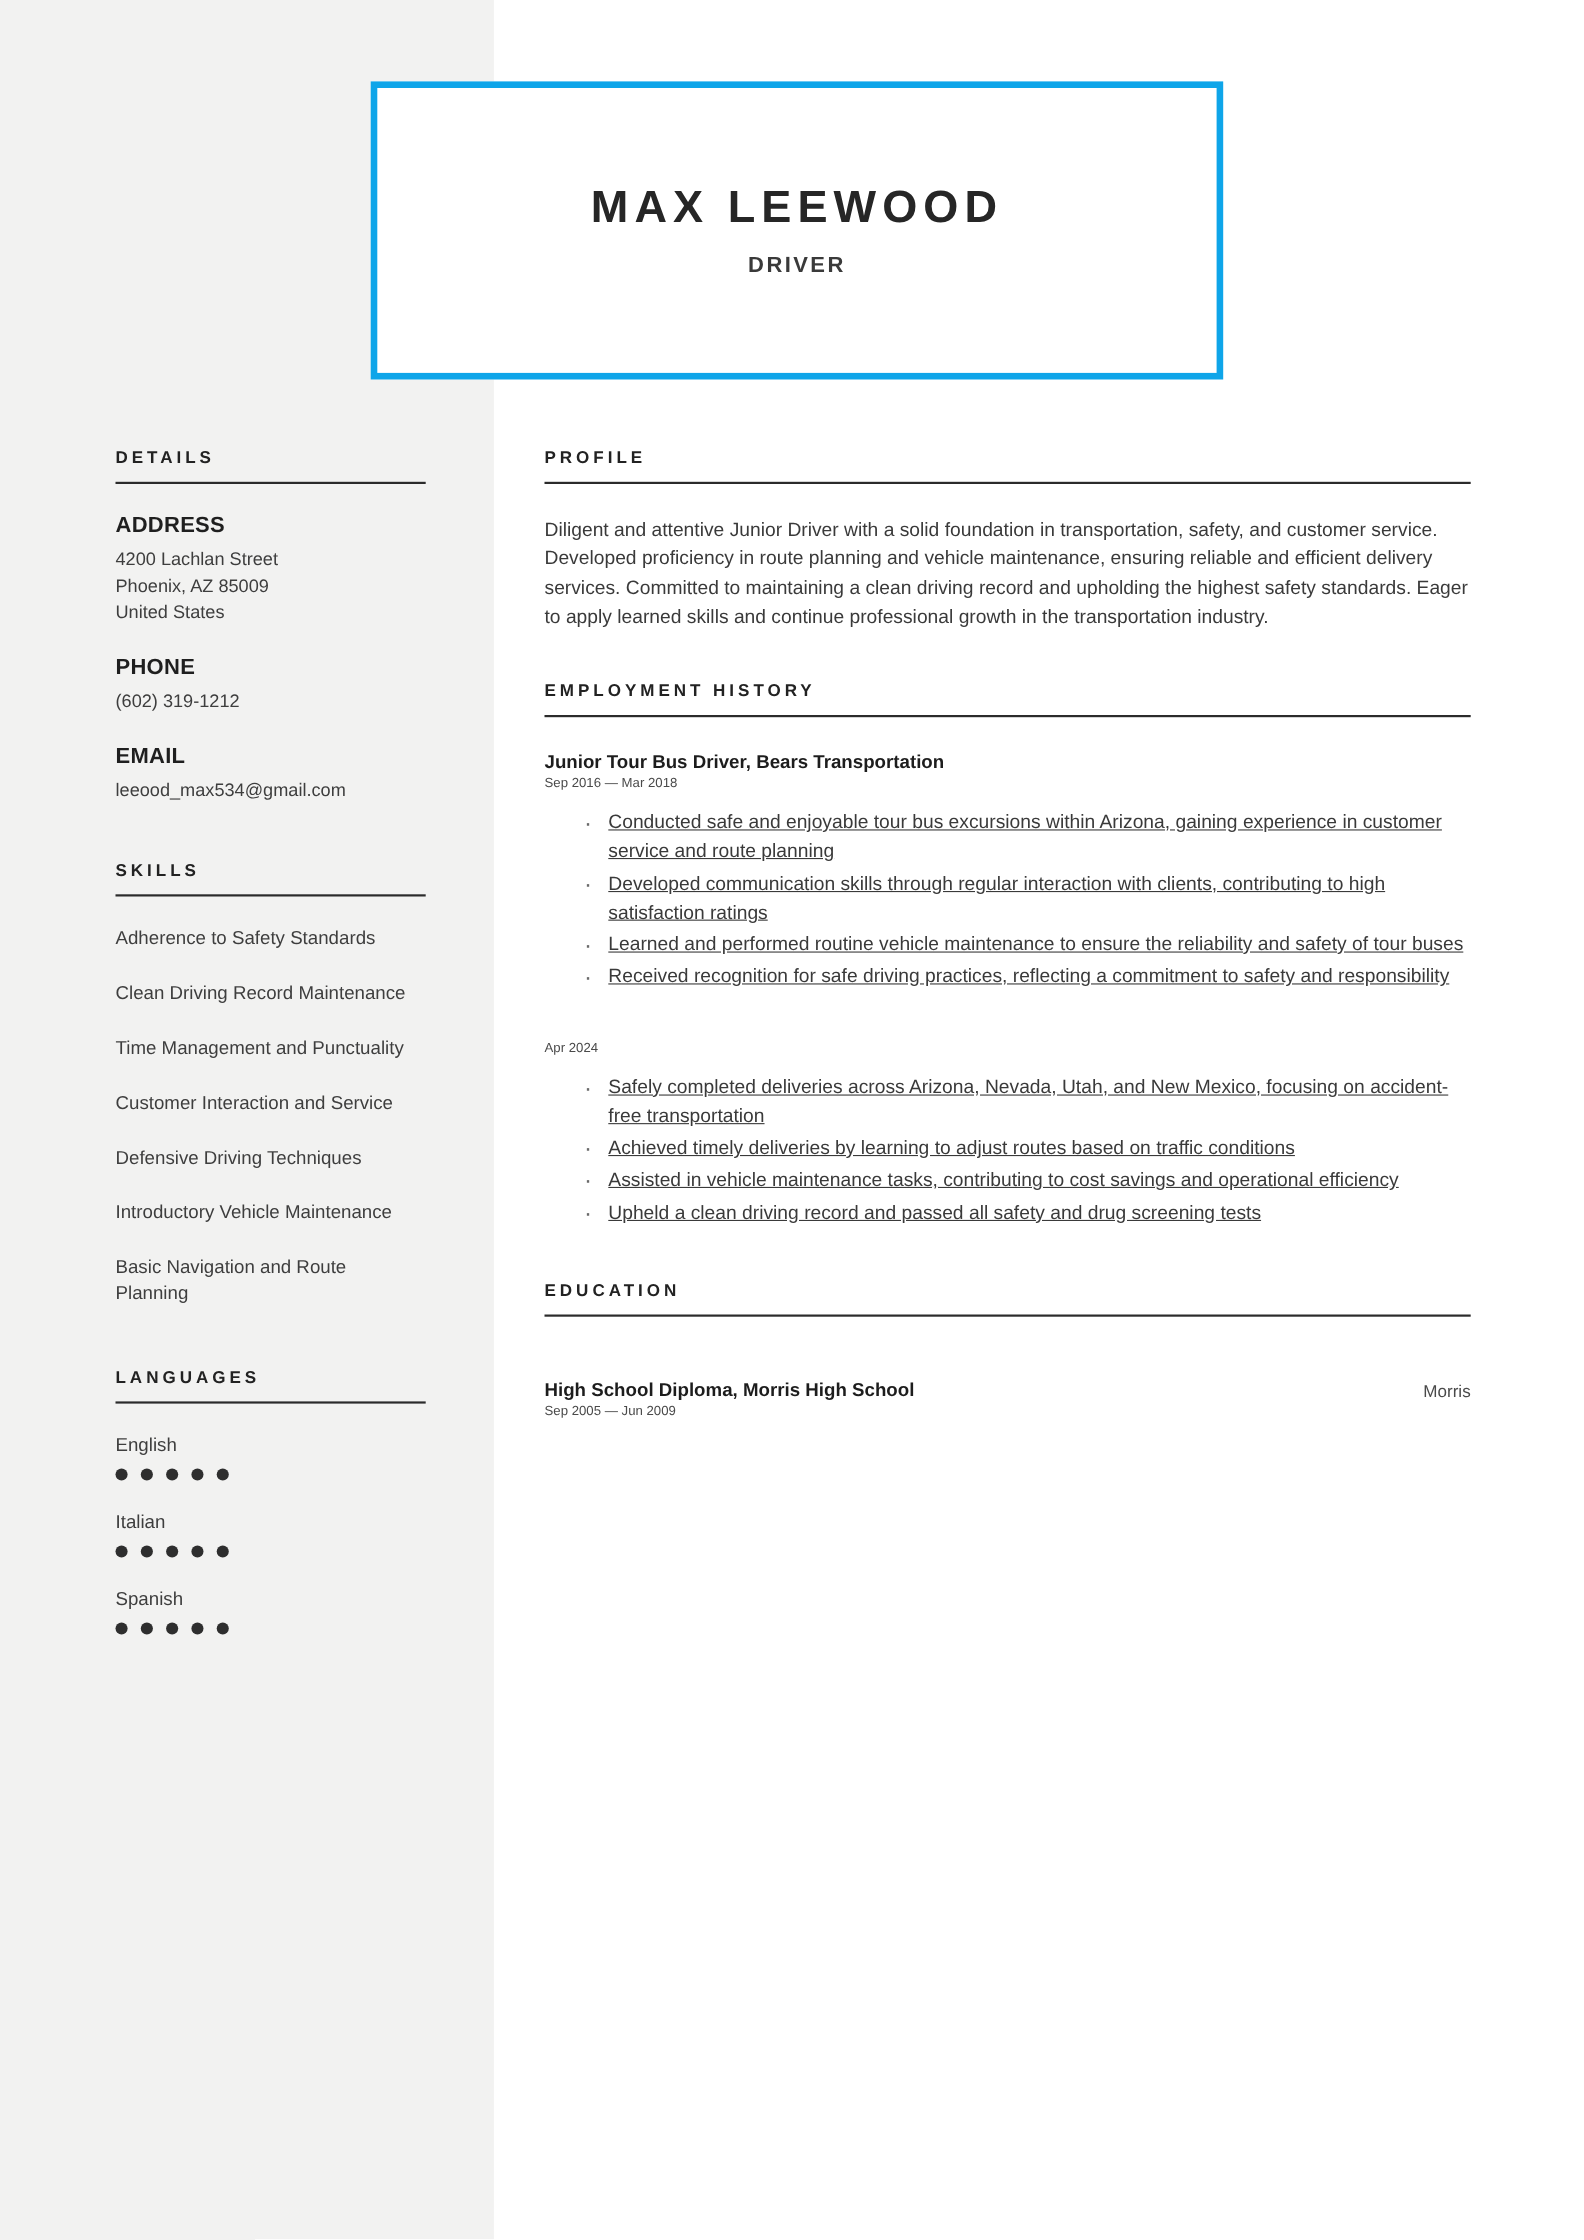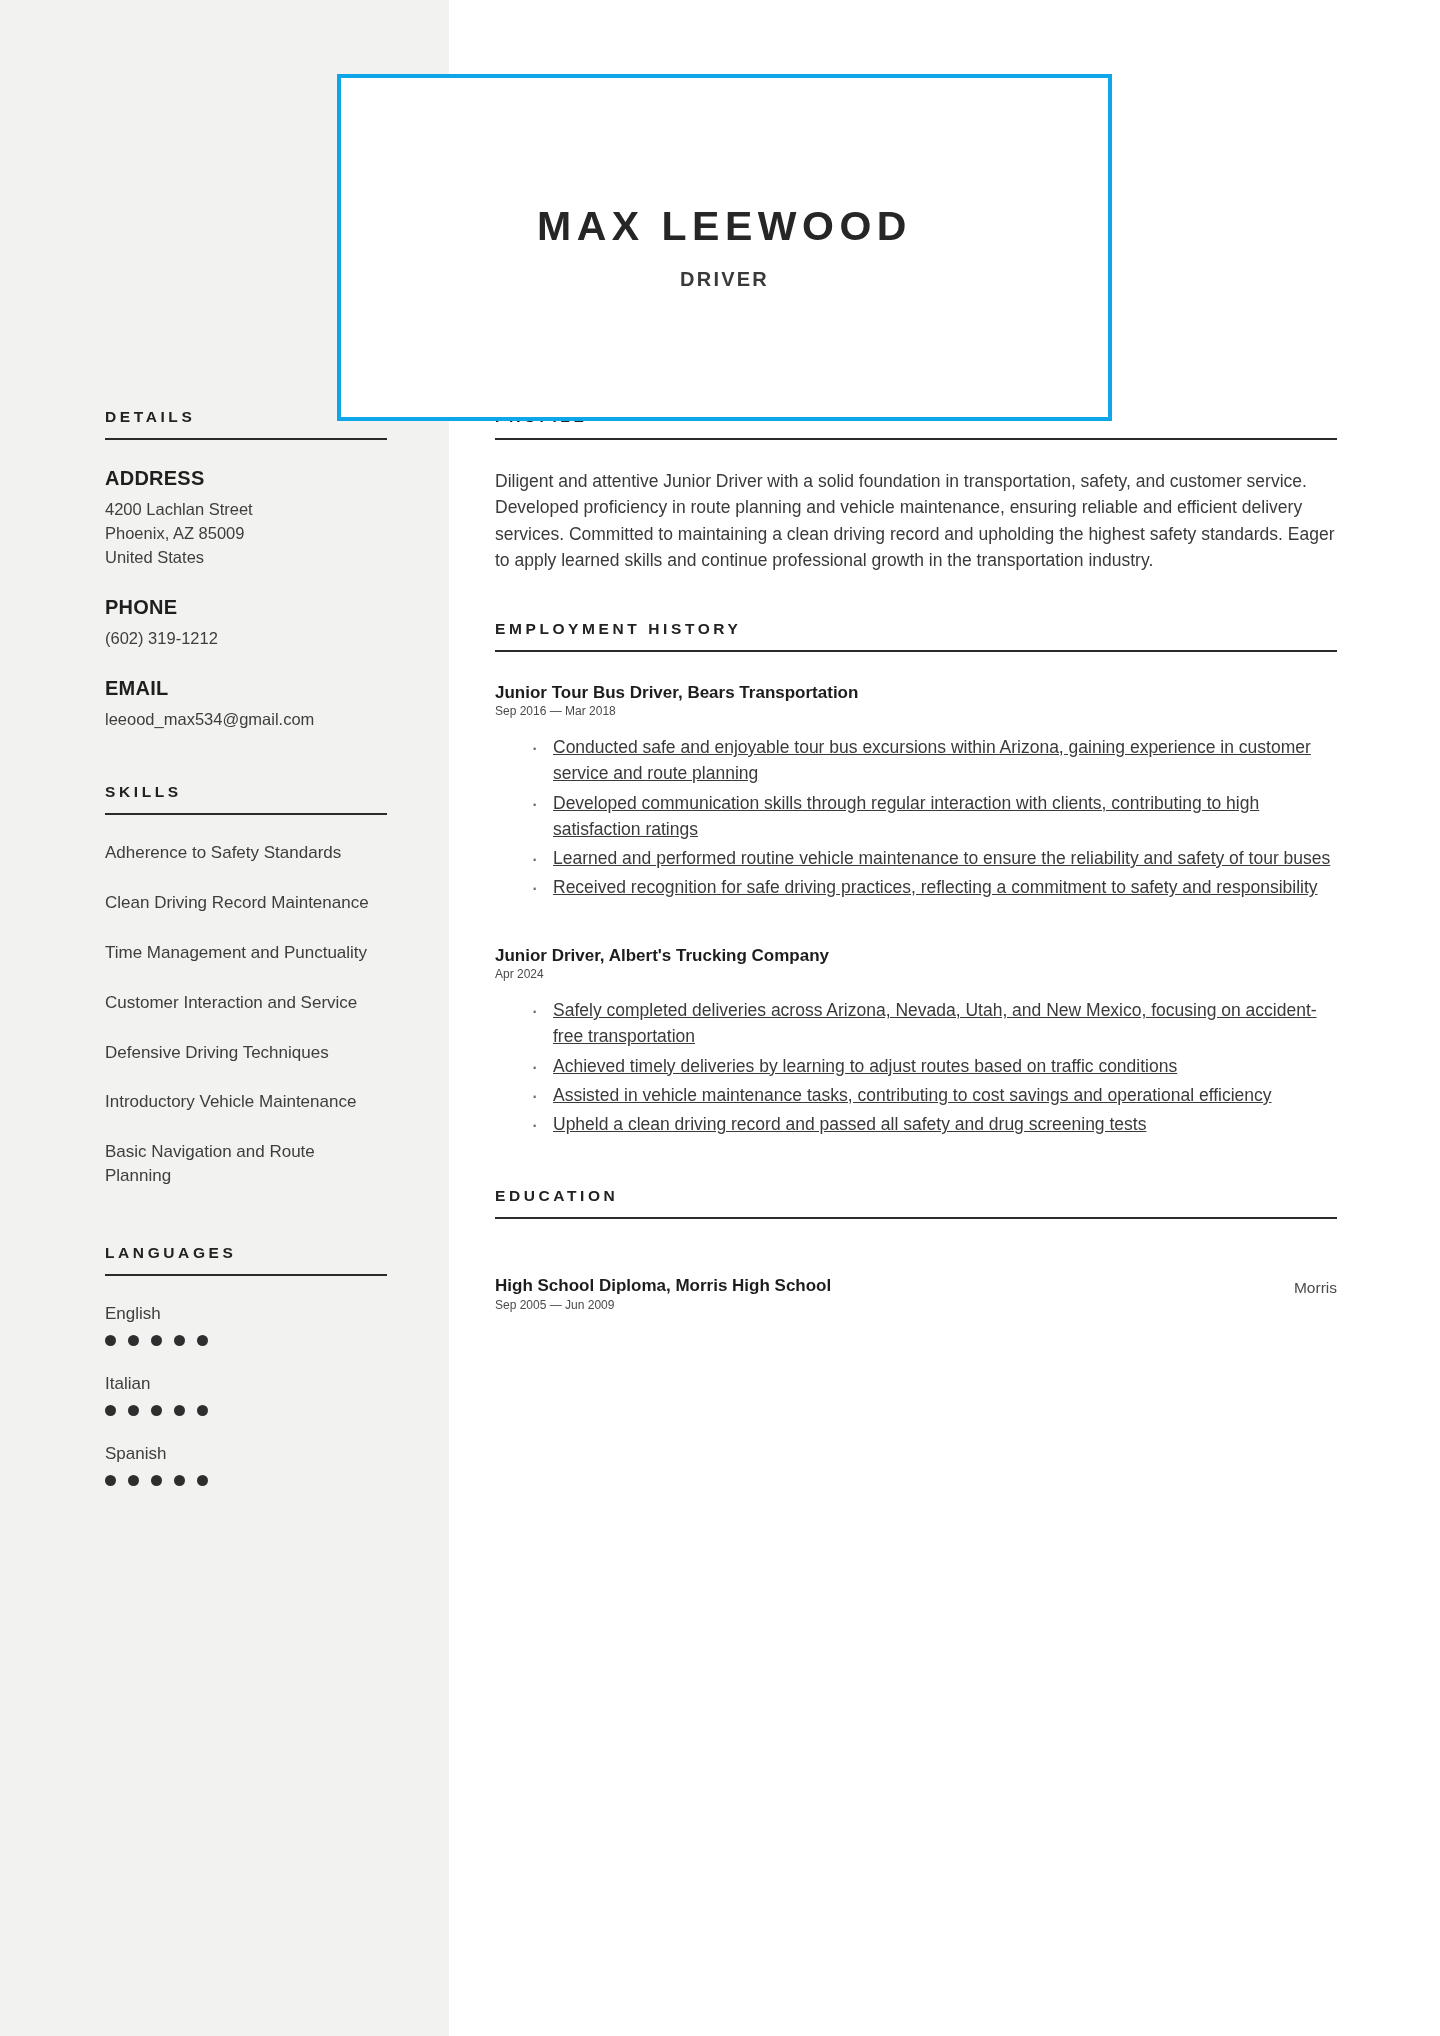--- a/index.html
+++ b/index.html
@@ -29,22 +29,22 @@
     height: 2036px;
     background: #f2f2f1;
   }
 
   
   .header-box {
     position: absolute;
     left: 337px;
     top: 74px;
     width: 775px;
-    height: 347px;
-    border: 4px solid #0ea5e9;
+    height: 271px;
+    border: 6px solid #0ea5e9;
     background: #ffffff;
     display: flex;
     flex-direction: column;
     align-items: center;
     justify-content: center;
     z-index: 5;
   }
   .name {
     font-size: 41px;
     font-weight: 700;
@@ -301,24 +301,20 @@
         <div class="entry-date">Sep 2016 — Mar 2018</div>
         <ul class="bullets">
           <li>Conducted safe and enjoyable tour bus excursions within Arizona, gaining experience in customer service and route planning</li>
           <li>Developed communication skills through regular interaction with clients, contributing to high satisfaction ratings</li>
           <li>Learned and performed routine vehicle maintenance to ensure the reliability and safety of tour buses</li>
           <li>Received recognition for safe driving practices, reflecting a commitment to safety and responsibility</li>
         </ul>
       </div>
 
       <div class="entry gap-big">
-        <div class="entry-head">
-          <div class="entry-title">Junior Driver, Albert's Trucking Company</div>
-          <div class="entry-loc"></div>
-        </div>
         <div class="entry-date">Apr 2024</div>
         <ul class="bullets">
           <li>Safely completed deliveries across Arizona, Nevada, Utah, and New Mexico, focusing on accident-free transportation</li>
           <li>Achieved timely deliveries by learning to adjust routes based on traffic conditions</li>
           <li>Assisted in vehicle maintenance tasks, contributing to cost savings and operational efficiency</li>
           <li>Upheld a clean driving record and passed all safety and drug screening tests</li>
         </ul>
       </div>
     </div>
 

